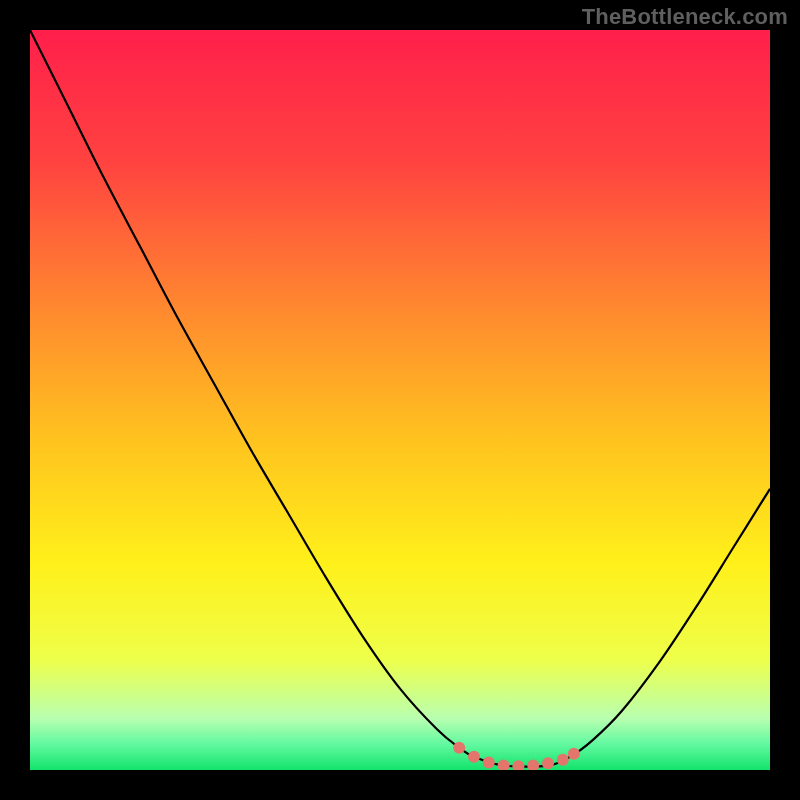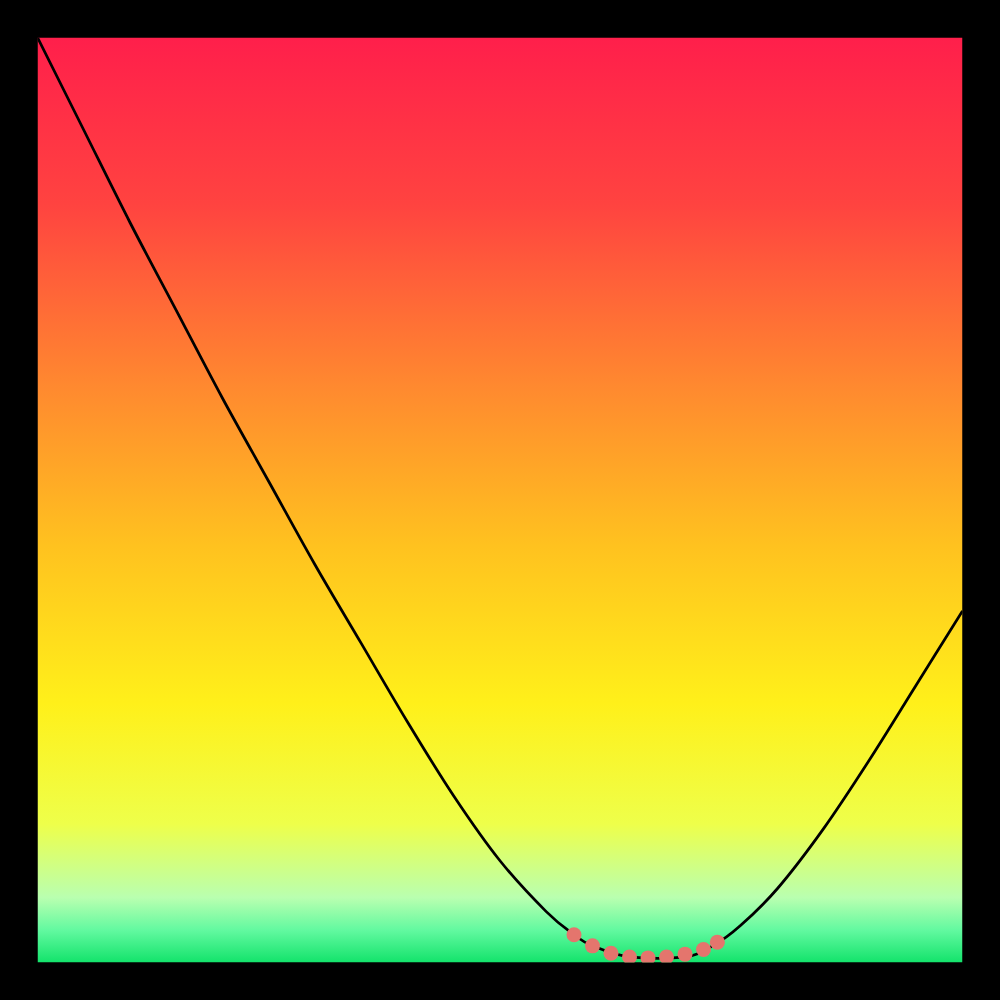--- a/index.html
+++ b/index.html
@@ -40,20 +40,21 @@
     display: block;
     width: 740px;
     height: 740px;
   }
 </style>
 </head>
 <body>
 
 <div class="frame">
 
+  <div class="watermark">TheBottleneck.com</div>
 
   <div class="plot">
     <svg id="chart-svg" viewBox="0 0 740 740" preserveAspectRatio="none">
       <defs>
         <linearGradient id="bg-grad" x1="0" y1="0" x2="0" y2="1">
             <stop offset="0.00%" stop-color="#ff1f4b"></stop>
             <stop offset="18.00%" stop-color="#ff4340"></stop>
             <stop offset="38.00%" stop-color="#ff8a2f"></stop>
             <stop offset="55.00%" stop-color="#ffc21f"></stop>
             <stop offset="72.00%" stop-color="#fff01a"></stop>

